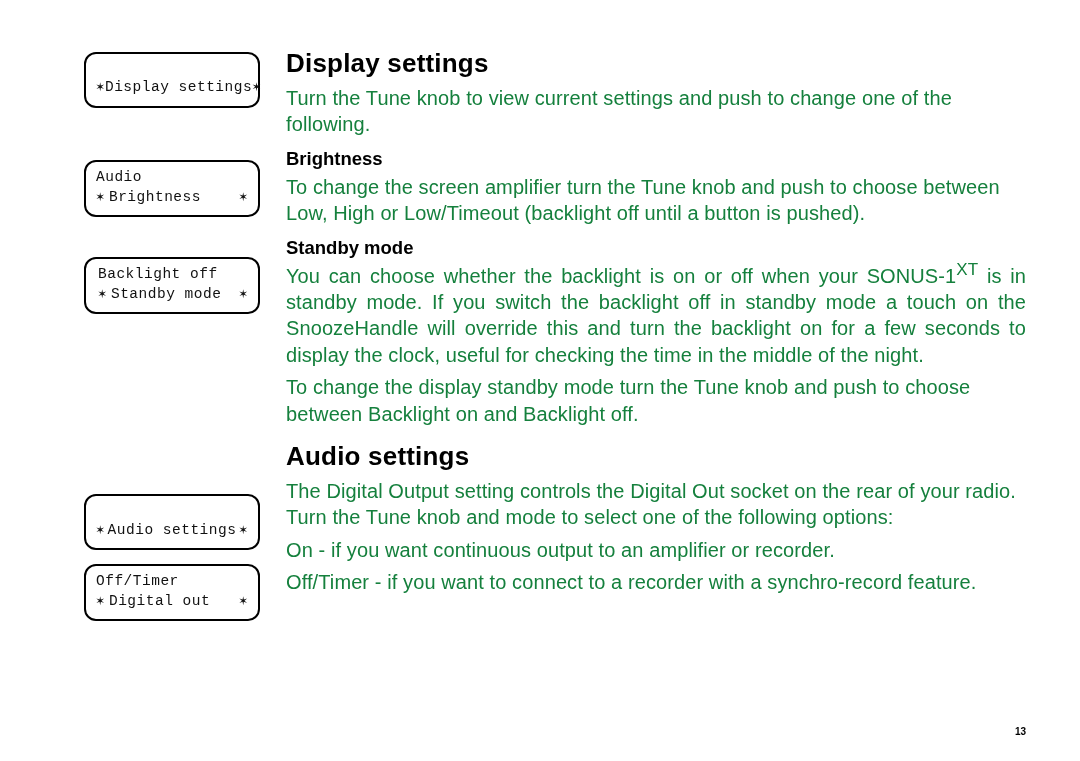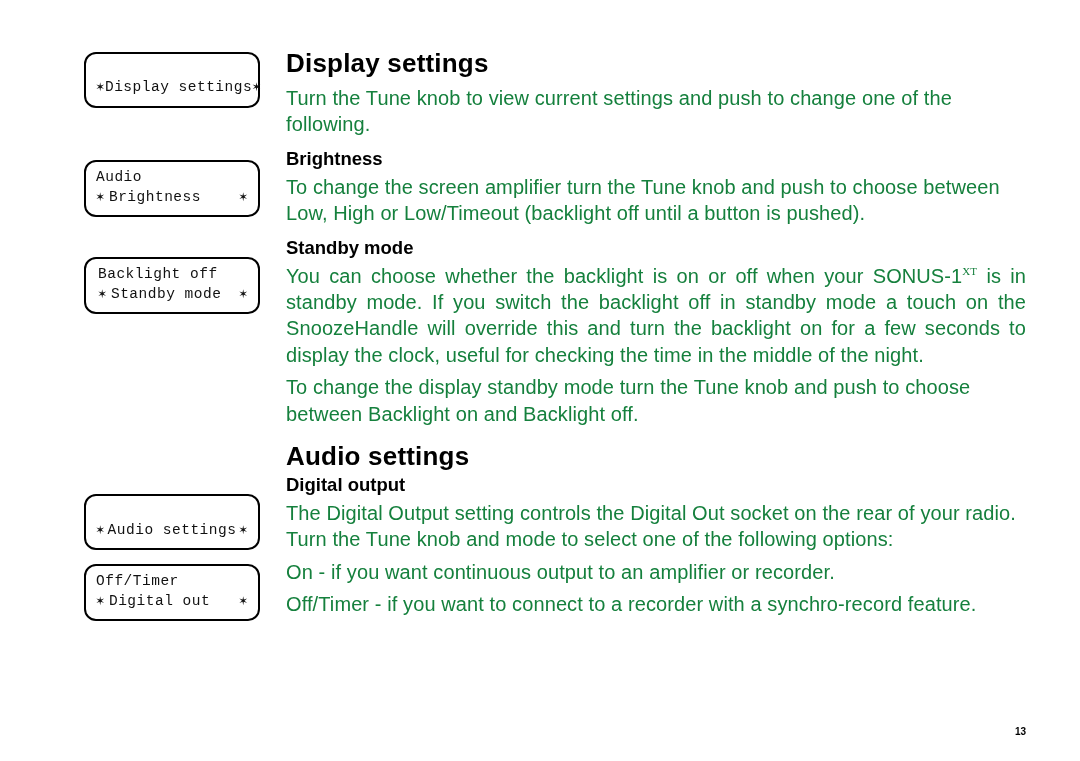--- a/index.html
+++ b/index.html
@@ -83,24 +83,23 @@
     line-height: 1.32;
     margin: 6px 0 6px 0;
     font-weight: 400;
     color: #15803d;
     letter-spacing: 0.1px;
   }
   .main-col p .b {
     font-weight: 400;
   }
   .main-col p .sup {
-    font-size: 11px;
+    font-size: 17px;
     vertical-align: super;
     line-height: 0;
-    font-family: Liberation Serif, serif;
   }
   .just {
     text-align: justify;
     text-justify: inter-word;
   }
   .page-num {
     position: absolute;
     right: 54px;
     bottom: 24px;
     font-size: 10px;
@@ -175,21 +174,20 @@
       <h3 class="sub">Brightness</h3>
       <p>To change the screen amplifier turn the Tune knob and push to choose between Low, High or Low/Timeout (backlight off until a button is pushed).</p>
 
       <h3 class="sub">Standby mode</h3>
       <p class="just">
         <span>You can choose whether the backlight is on or off when your SONUS-1</span><span class="sup">XT</span><span> is in standby mode. If you switch the backlight off in standby mode a touch on the SnoozeHandle will override this and turn the backlight on for a few seconds to display the clock, useful for checking the time in the middle of the night.</span>
       </p>
       <p>To change the display standby mode turn the Tune knob and push to choose between Backlight on and Backlight off.</p>
 
       <h2 style="margin-top:14px;">Audio settings</h2>
-      <h3 class="sub" style="margin-top:2px;">Digital output</h3>
       <p>The Digital Output setting controls the Digital Out socket on the rear of your radio. Turn the Tune knob and mode to select one of the following options:</p>
 
       <p>
         <span class="b">On</span><span> - if you want continuous output to an amplifier or recorder.</span>
       </p>
       <p style="margin-top:2px;">
         <span class="b">Off/Timer</span><span> - if you want to connect to a recorder with a synchro-record feature.</span>
       </p>
 
     </div>

